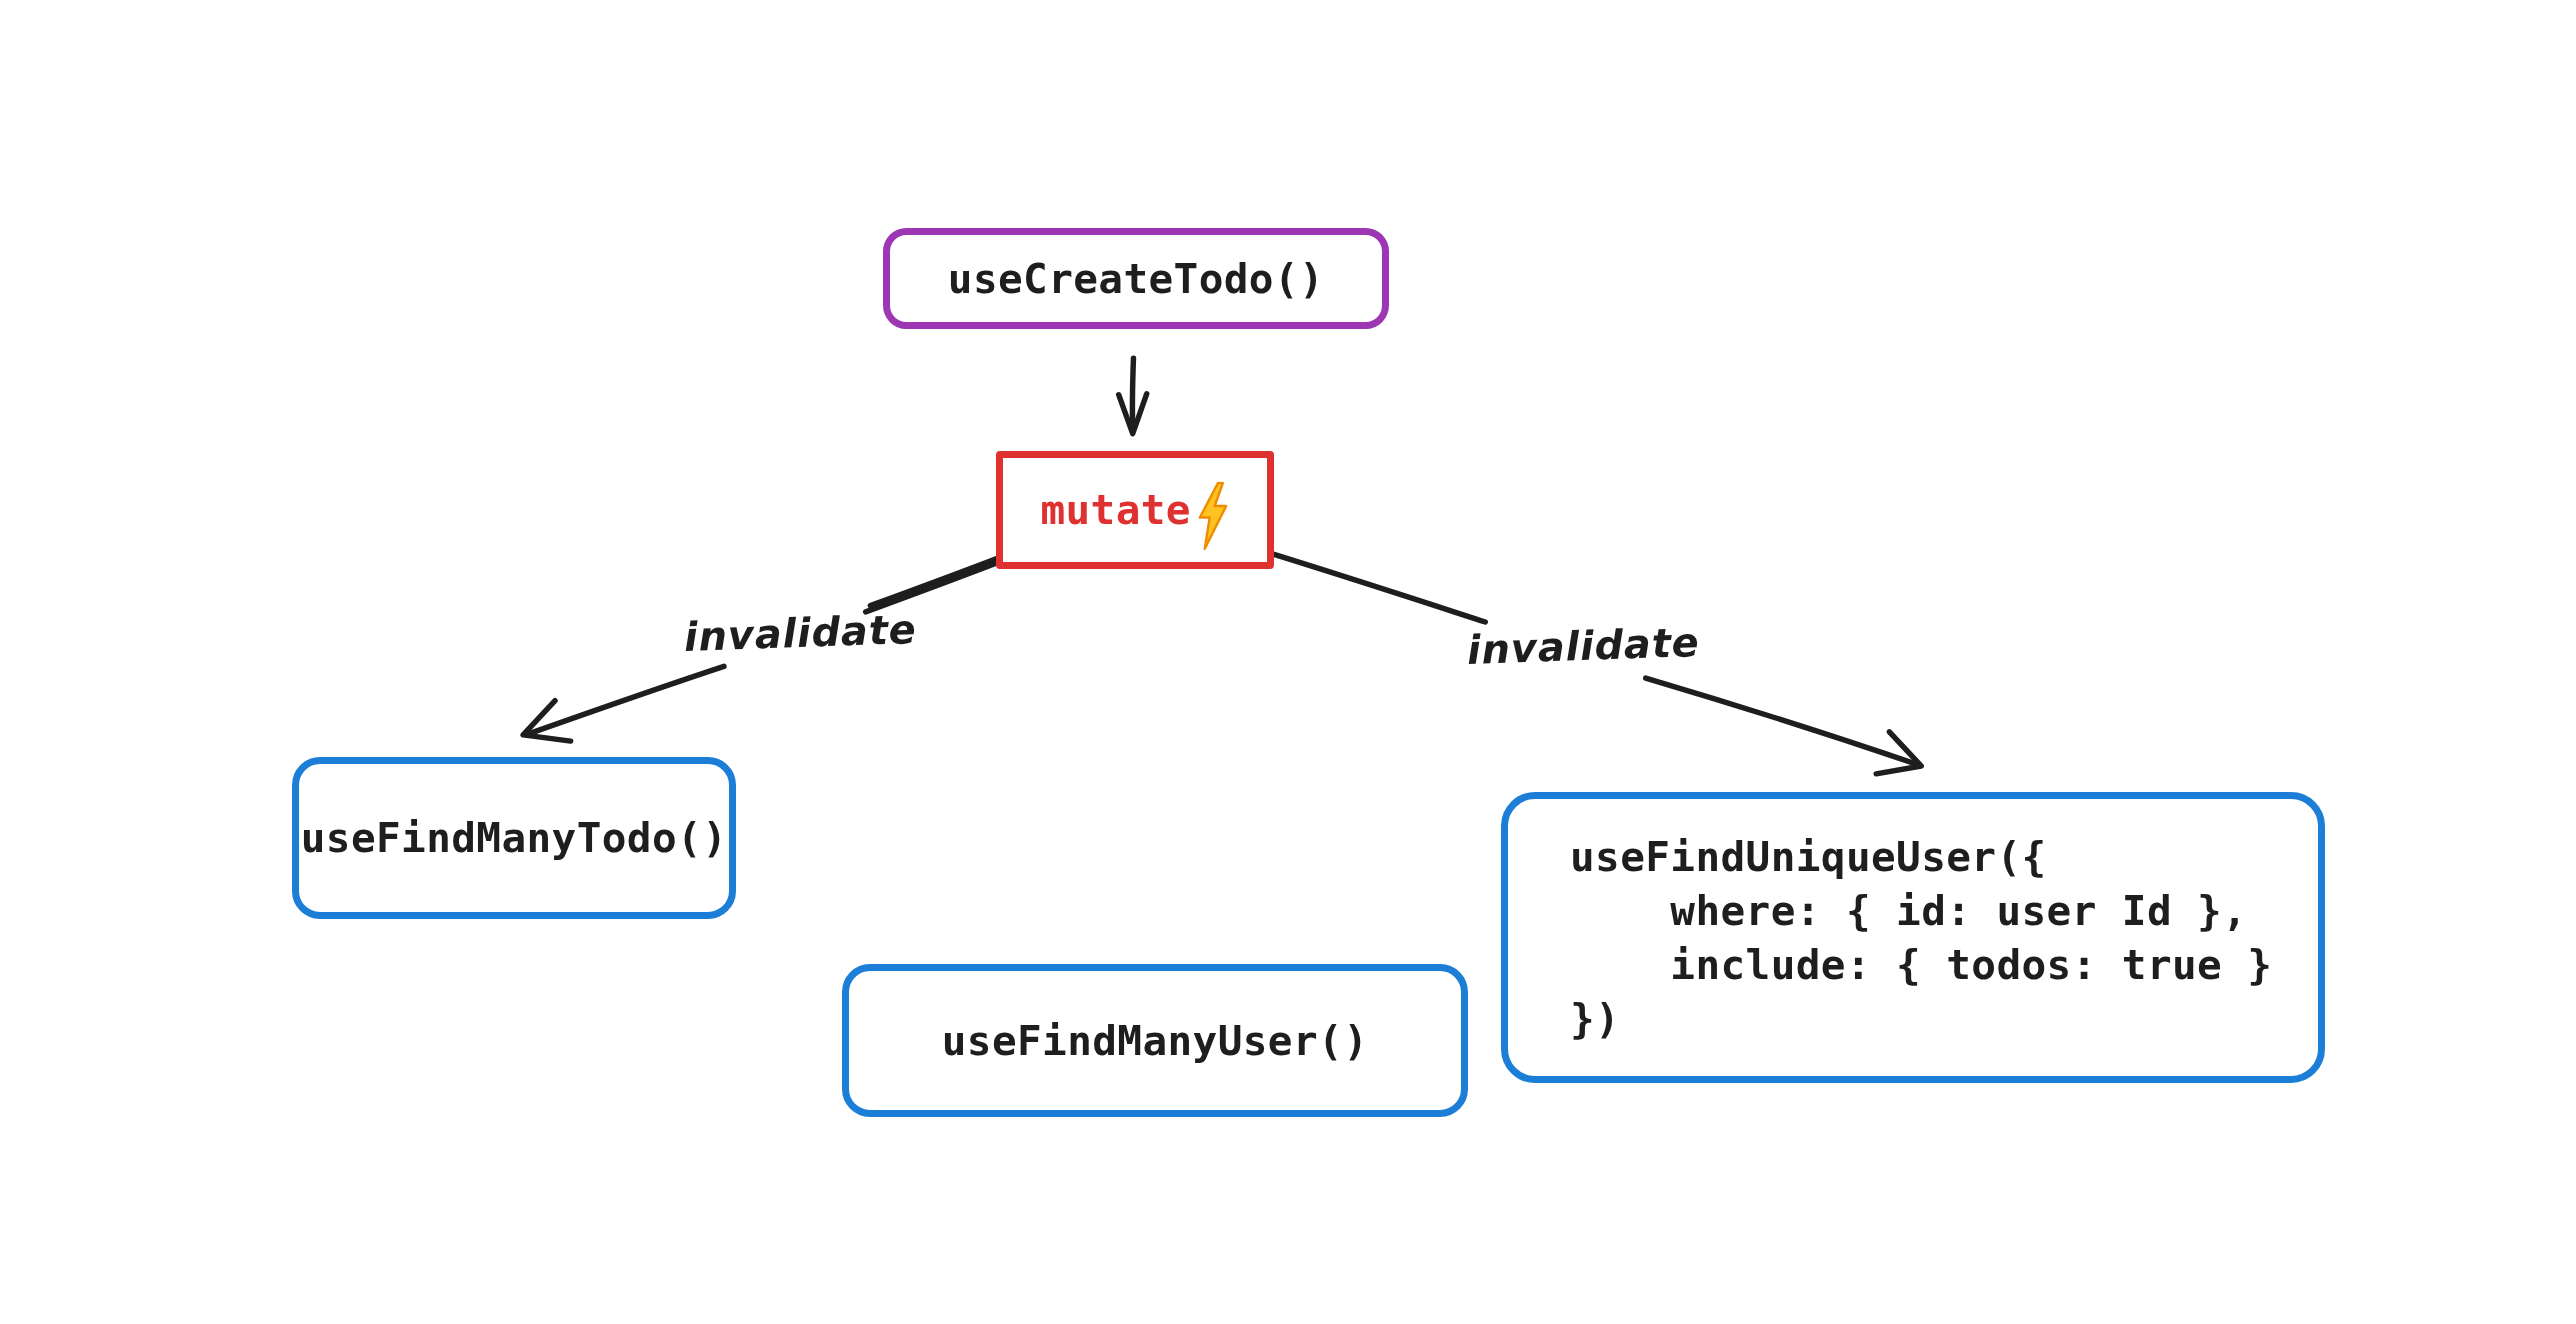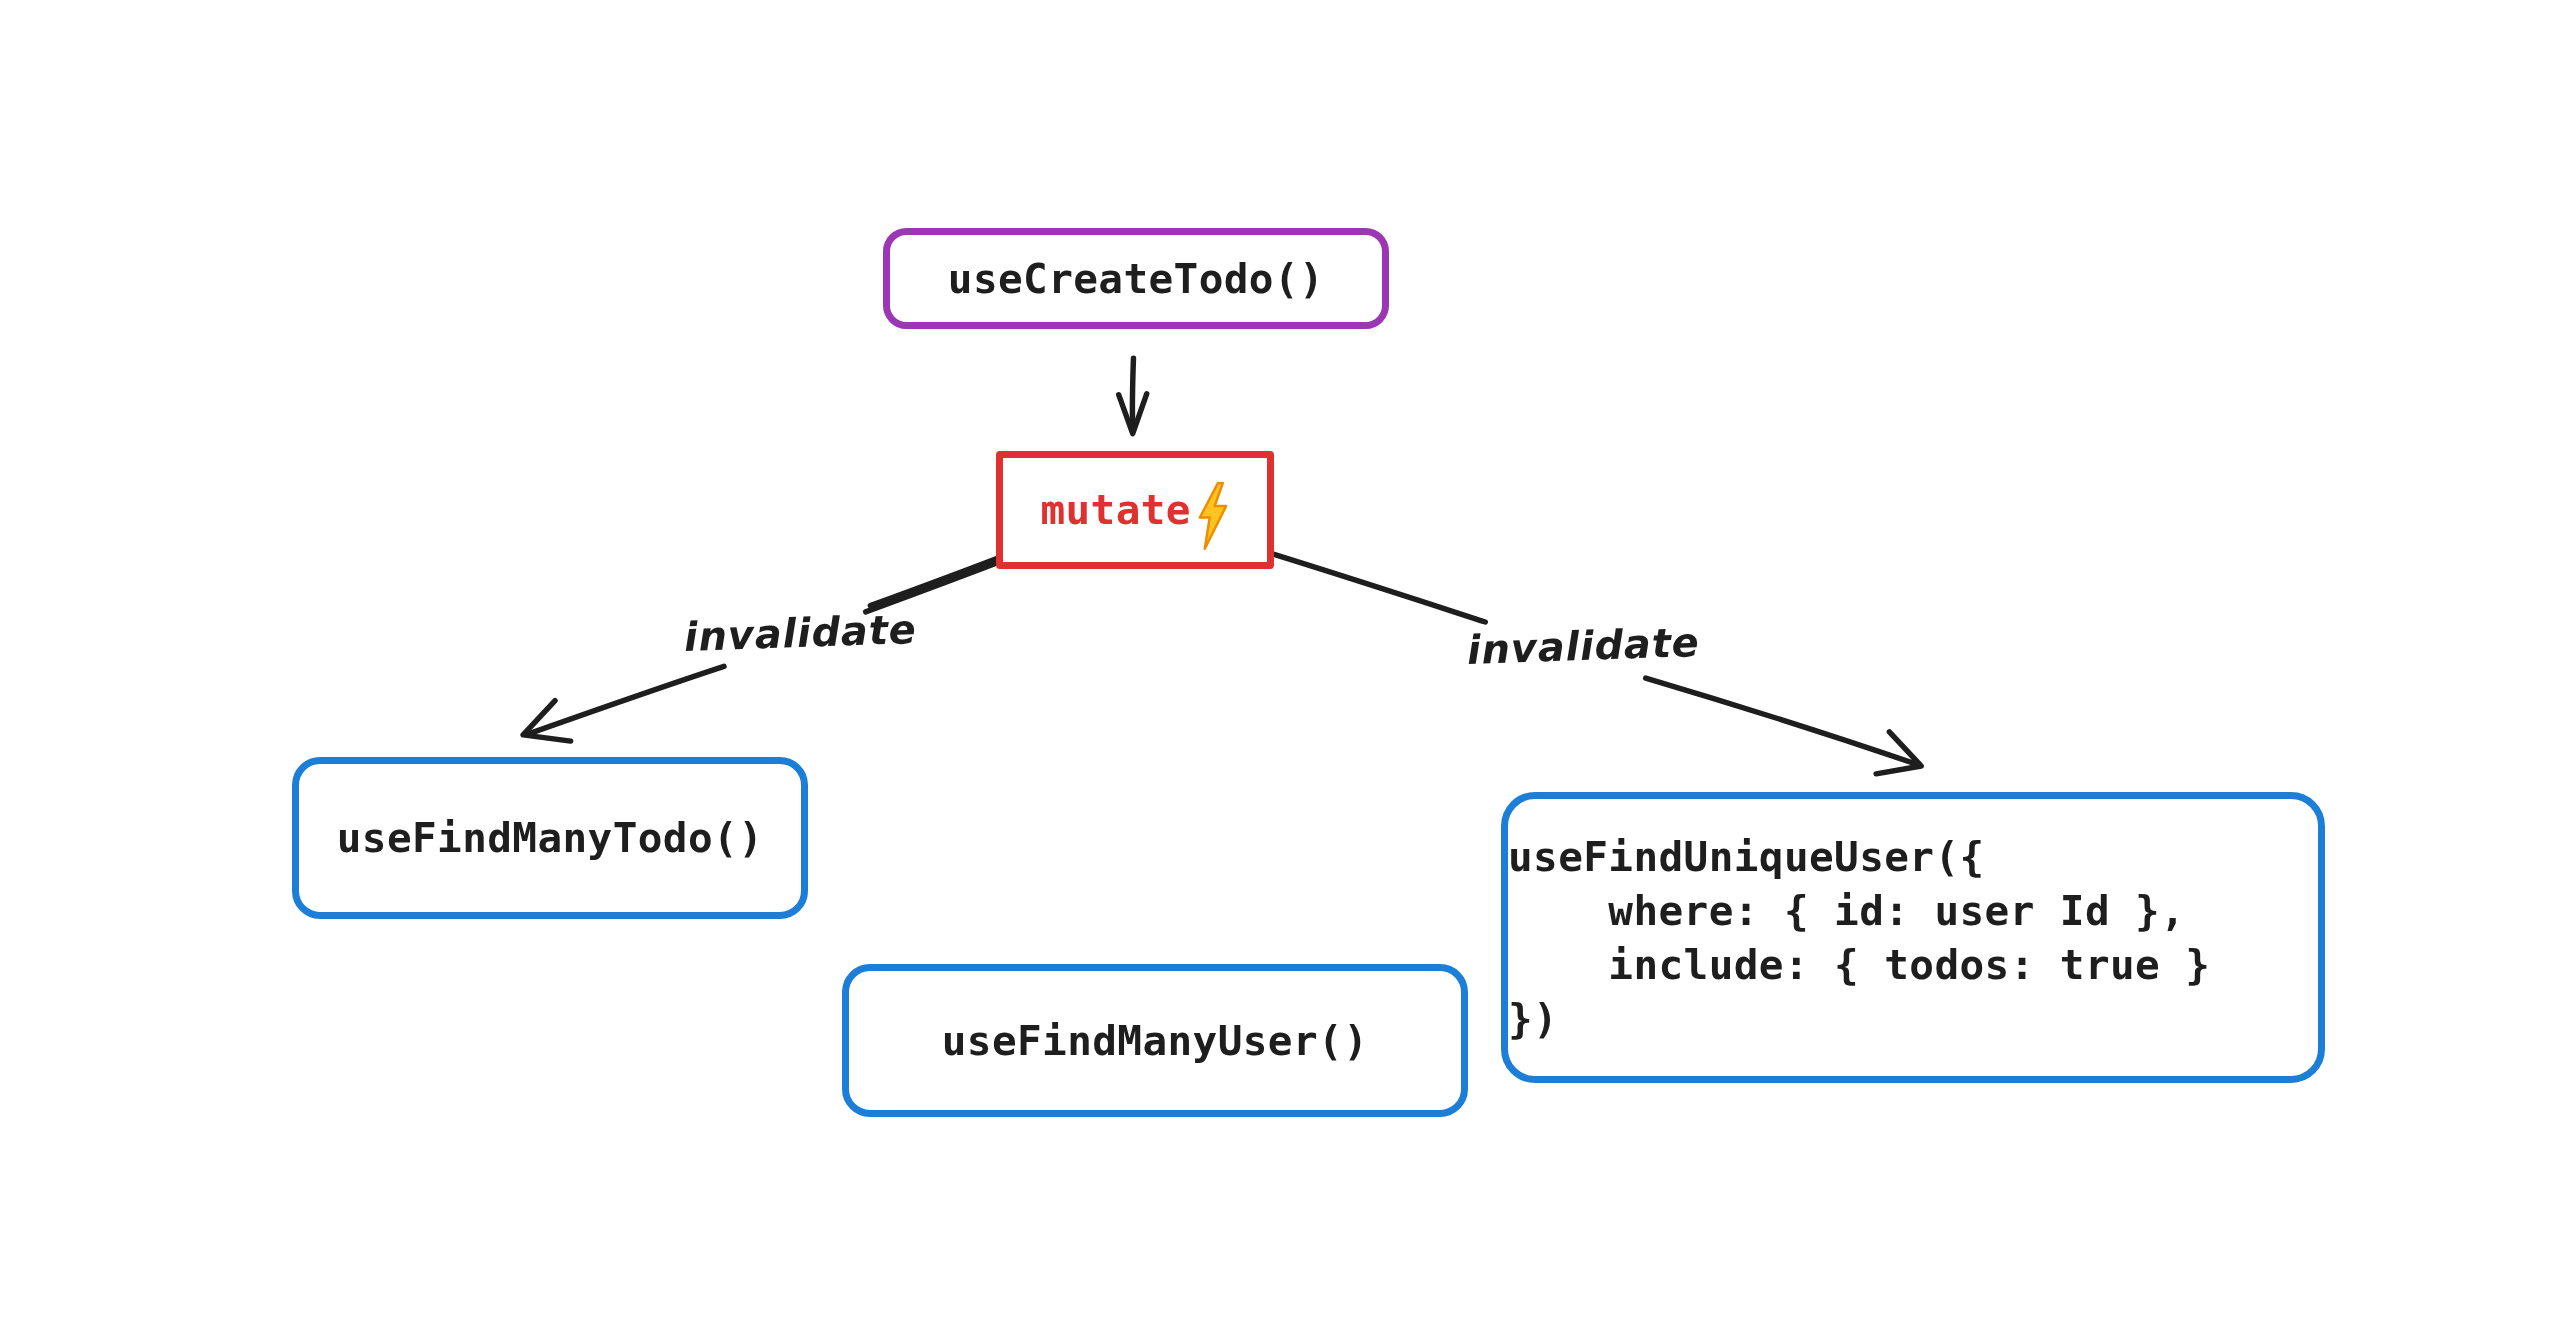--- a/index.html
+++ b/index.html
@@ -41,36 +41,37 @@
     border: 7px solid #9c36b5;
     border-radius: 23.4px;
   }
   .node-mutate {
     left: 996px; top: 451px; width: 278px; height: 118px;
     border: 7px solid #e03131;
     border-radius: 3.9px;
     color: #e03131;
   }
   .node-find-many-todo {
-    left: 292px; top: 757px; width: 516px; height: 162px;
+    left: 292px; top: 757px; width: 444px; height: 162px;
     border: 7px solid #1c7ed6;
     border-radius: 28px;
   }
   .node-find-many-user {
     left: 842px; top: 964px; width: 626px; height: 153px;
     border: 7px solid #1c7ed6;
     border-radius: 28px;
   }
   .node-find-unique-user {
     left: 1501px; top: 792px; width: 824px; height: 291px;
     border: 7.8px solid #1c7ed6;
     border-radius: 34px;
     flex-direction: column;
     align-items: flex-start;
     justify-content: center;
+    padding-left: 62px;
     padding-right: 15.6px;
   }
   .code-line {
     line-height: 54px;
     white-space: pre;
   }
   .bolt {
     margin-left: 4.7px;
     transform: translateY(5.4px);
   }

